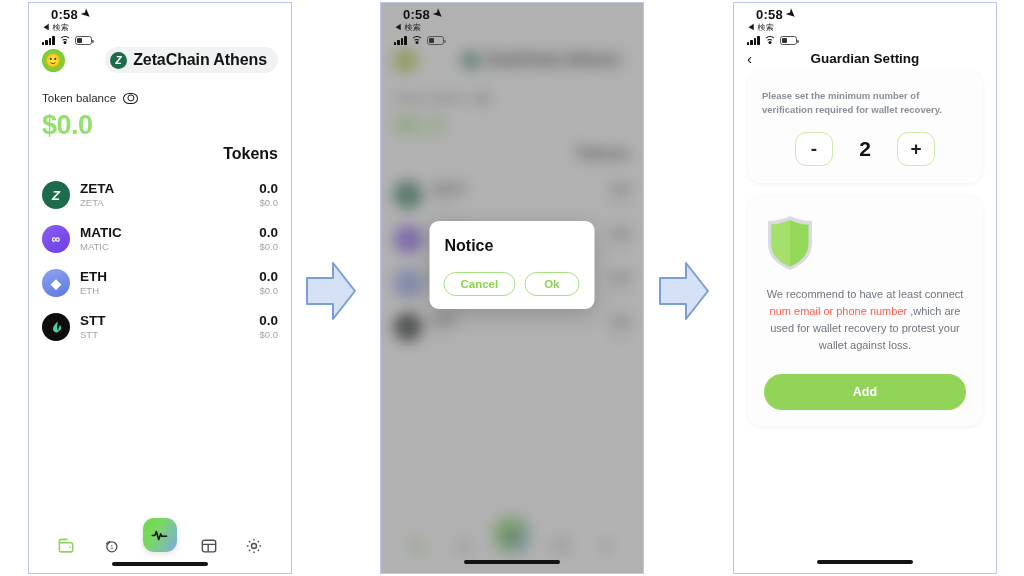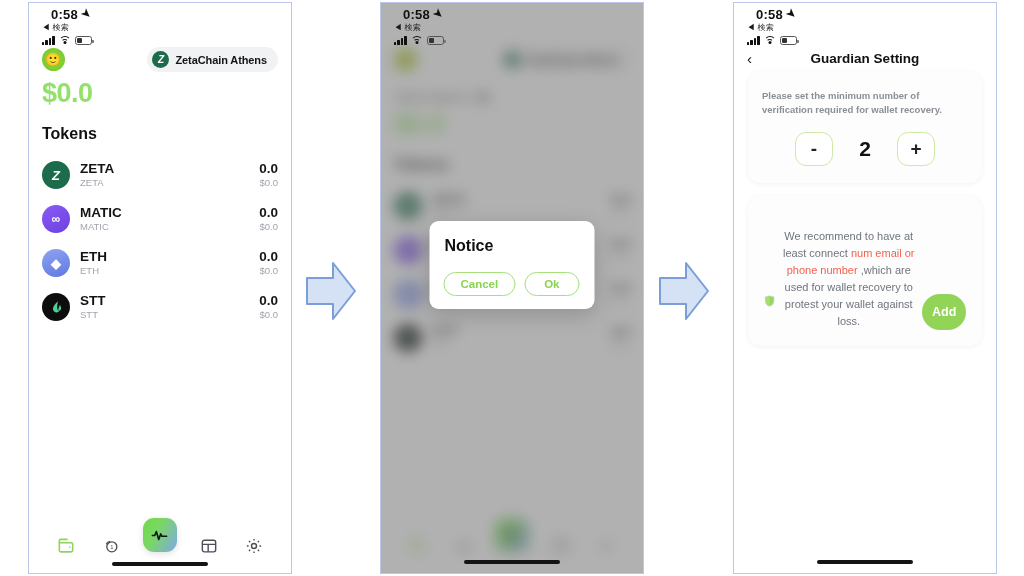--- a/index.html
+++ b/index.html
@@ -65,31 +65,31 @@
   }
   .chip {
     display: flex; align-items: center; gap: 6px;
     background: #f1f2f3; border-radius: 14px; padding: 4px 11px 4px 5px;
   }
   .chip-logo {
     width: 17px; height: 17px; border-radius: 50%; background: #1c6b4a;
     color: #fff; font-size: 10px; font-weight: bold; display:flex;
     align-items:center; justify-content:center; font-style: italic;
   }
-  .chip-label { font-size: 11px; font-weight: bold; color: #141414; letter-spacing: -.1px; }
+  .chip-label { font-size: 16px; font-weight: bold; color: #141414; letter-spacing: -.1px; }
 
   .bal-label { display:flex; align-items:center; gap:7px; margin-top: 19px; }
   .bal-label span { font-size: 11.5px; color: #2a2a2a; font-weight: 500; }
   .eye { width: 15px; height: 11px; position: relative; }
   .eye::before { content:""; position:absolute; inset:0; border:1.4px solid #1a1a1a; border-radius:50% / 60%; }
   .eye::after { content:""; position:absolute; left:50%; top:50%; transform:translate(-50%,-50%);
     width:5.2px;height:5.2px;border:1.4px solid #1a1a1a;border-radius:50%; }
   .bal-amount { font-size: 27px; font-weight: bold; color: #93e06a; margin-top: 6px; letter-spacing: -.5px; }
 
-  .sec-title { font-size: 16px; font-weight: bold; color: #111; margin-top: 16px; }
+  .sec-title { font-size: 16px; font-weight: bold; color: #111; margin-top: 4px; text-align: right; }
 
   .tok-list { margin-top: 10px; }
   .tok-row { display: flex; align-items: center; padding: 8px 0; }
   .tok-icon { width: 28px; height: 28px; border-radius: 50%; flex: 0 0 28px;
     display:flex; align-items:center; justify-content:center; color:#fff; font-weight:bold; font-size: 13px; }
   .tok-icon.zeta  { background: #1c6b4a; font-style: italic; }
   .tok-icon.matic { background: linear-gradient(145deg,#8a5cf6,#6c3fe0); font-size: 12px; }
   .tok-icon.eth   { background: linear-gradient(160deg,#8fa4f0,#5f78e0); }
   .tok-icon.stt   { background: #0d0d0d; }
   .tok-names { margin-left: 10px; flex: 1; }
@@ -141,21 +141,21 @@
   .card { background: #fdfdfd; border-radius: 13px; margin: 0 14px; padding: 13px 14px;
     box-shadow: 0 1px 5px rgba(0,0,0,.06); }
   .card-title { font-size: 13px; font-weight: bold; color: #111; }
   .card-sub { font-size: 9.5px; font-weight: bold; color: #8a8f96; margin-top: 5px; line-height: 1.45; }
   .stepper { display:flex; align-items:center; justify-content:center; gap: 21px; margin-top: 15px; padding-bottom: 4px; }
   .step-btn { width: 38px; height: 34px; border-radius: 11px; border: 1.6px solid #cdeaa6;
     background: #fff; display:flex; align-items:center; justify-content:center;
     font-size: 19px; font-weight: bold; color: #222; cursor: pointer; line-height: 1; }
   .step-val { font-size: 21px; font-weight: bold; color: #111; min-width: 22px; text-align:center; }
 
-  .card2 { margin-top: 13px; padding: 18px 16px 16px 16px; display:flex; flex-direction:row; align-items:flex-end; }
+  .card2 { margin-top: 13px; padding: 18px 16px 16px 16px; display:flex; flex-direction:column; align-items:flex-start; }
   .shield { width: 52px; height: 58px; }
   .rec-text { font-size: 11px; color: #6f757d; text-align: center; line-height: 1.55; margin-top: 14px; }
   .rec-hl { color: #f4604f; }
   .add-btn { margin-top: 20px; width: 100%; background: #92d457; color: #fff;
     border: 0; border-radius: 19px; padding: 11px 0; font-size: 12.5px; font-weight: bold; cursor: pointer; }
   .next-btn { margin: 14px 14px 0 14px; background: #f3f4f5; color: #111; border: 0;
     border-radius: 19px; padding: 11px 0; font-size: 12.5px; font-weight: bold; cursor: pointer; }
 
   
   .arrow { position: absolute; width: 56px; height: 66px; }
@@ -197,20 +197,24 @@
     <div class="wallet">
       <div class="wallet-body">
         <div class="acct-row">
           <div class="avatar">🙂</div>
           <div class="chip">
             <div class="chip-logo">Z</div>
             <div class="chip-label">ZetaChain Athens</div>
           </div>
         </div>
 
+        <div class="bal-label">
+          <span>Token balance</span>
+          <span class="eye"></span>
+        </div>
         <div class="bal-amount">$0.0</div>
 
         <div class="sec-title">Tokens</div>
 
         <div class="tok-list">
           <div class="tok-row">
             <div class="tok-icon zeta">Z</div>
             <div class="tok-names">
               <div class="tok-sym">ZETA</div>
               <div class="tok-sub">ZETA</div>

